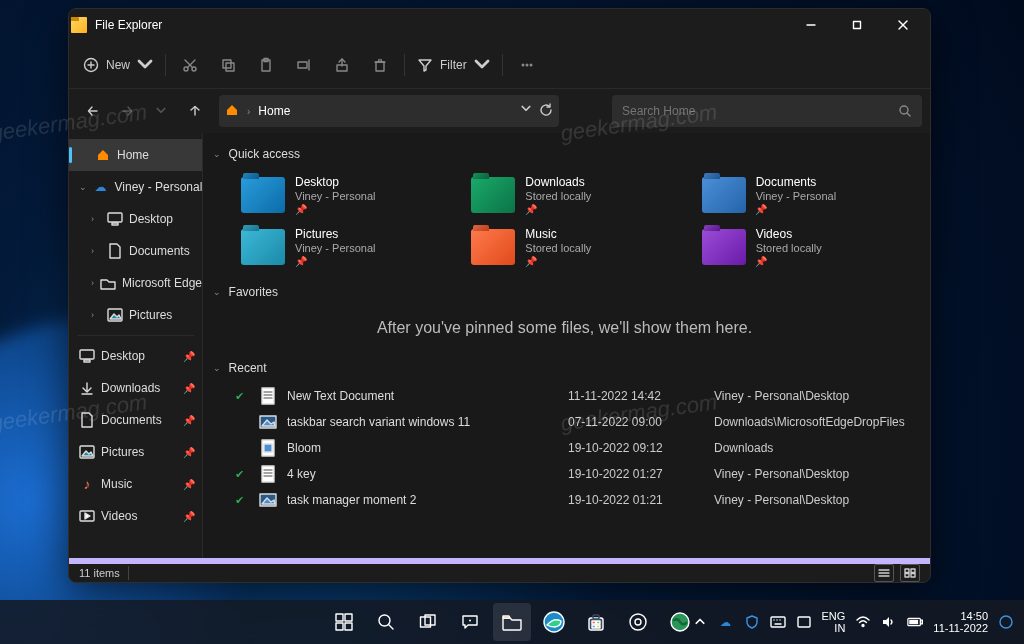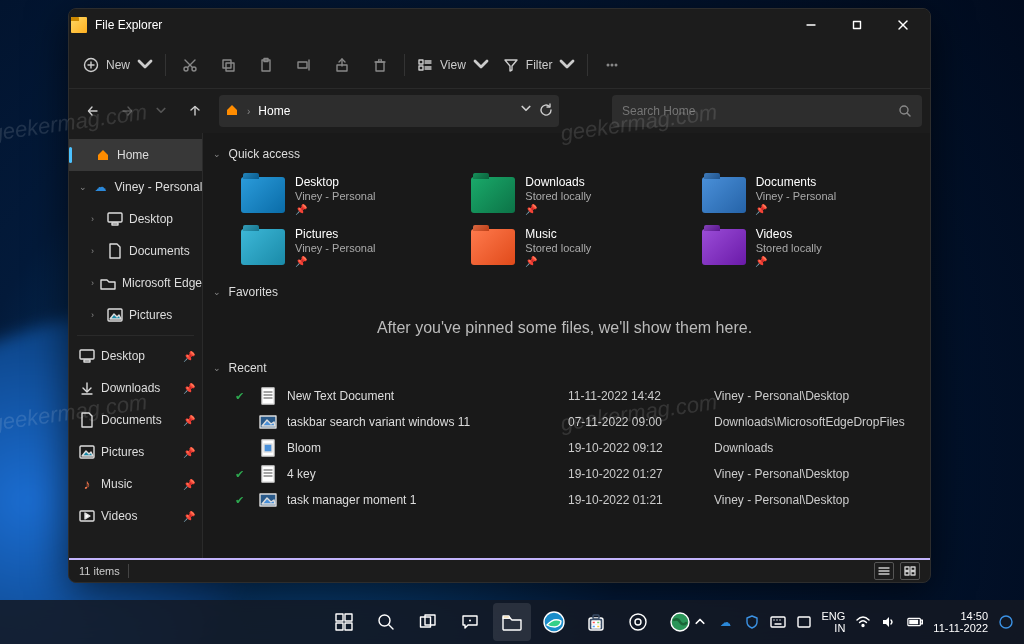--- a/index.html
+++ b/index.html
@@ -71,21 +71,21 @@
 
 .fav-empty { text-align:center; color:#bbb; font-size:16px; padding:14px 0 18px; }
 
 .rlist { padding:2px 0 4px 20px; }
 .ritem { display:grid; grid-template-columns: 18px 22px 1fr 140px 200px; align-items:center; gap:6px; padding:4px 2px; font-size:12px; color:#ddd; }
 .ritem .sync { color:#2da84f; font-size:11px; }
 .ritem .fic { width:18px; height:18px; display:flex; align-items:center; justify-content:center; }
 .ritem .date { color:#ccc; }
 .ritem .path { color:#ccc; white-space:nowrap; overflow:hidden; text-overflow:ellipsis; }
 
-.statusbar { height:24px; border-top:2px solid #c4b5fd; display:flex; align-items:center; padding:0 10px; color:#ccc; font-size:11px; gap:8px; }
+.statusbar { height:24px; border-top:6px solid #c4b5fd; display:flex; align-items:center; padding:0 10px; color:#ccc; font-size:11px; gap:8px; }
 .statusbar .right { margin-left:auto; display:flex; gap:6px; }
 .sbtn { width:20px; height:18px; border:1px solid #555; border-radius:2px; display:flex; align-items:center; justify-content:center; }
 
 .taskbar { position:absolute; left:0; right:0; bottom:0; height:44px; background:rgba(20,25,35,0.85); backdrop-filter:blur(20px); display:flex; align-items:center; z-index:20; }
 .taskbar .center { position:absolute; left:50%; transform:translateX(-50%); display:flex; gap:4px; }
 .tkbtn { width:38px; height:38px; display:flex; align-items:center; justify-content:center; border-radius:4px; color:#fff; }
 .tkbtn.active { background:rgba(255,255,255,0.1); }
 .tkicon { width:24px; height:24px; display:flex; align-items:center; justify-content:center; font-size:18px; }
 .taskbar .tray { margin-left:auto; display:flex; align-items:center; gap:10px; padding-right:10px; color:#fff; font-size:11px; }
 .tray .lang { text-align:right; line-height:1.1; }
@@ -175,34 +175,20 @@
       </div>
     <div class="tbtn">
         <svg viewBox="0 0 16 16">
           <rect x="4" y="5" width="8" height="9"></rect>
           <line x1="3" y1="5" x2="13" y2="5"></line>
           <line x1="6.5" y1="5" x2="7" y2="2.5"></line>
           <line x1="9.5" y1="5" x2="9" y2="2.5"></line>
         </svg>
       </div>
     <div class="tsep"></div>
-    <div class="tbtn wlabel">
-      <svg viewBox="0 0 16 16">
-          <rect x="2" y="3" width="4" height="4"></rect>
-          <rect x="2" y="9" width="4" height="4"></rect>
-          <line x1="8" y1="4" x2="14" y2="4"></line>
-          <line x1="8" y1="6" x2="14" y2="6"></line>
-          <line x1="8" y1="10" x2="14" y2="10"></line>
-          <line x1="8" y1="12" x2="14" y2="12"></line>
-        </svg>
-      <span>View</span>
-      <svg class="chev" viewBox="0 0 8 8">
-          <polyline points="1,2 4,5 7,2"></polyline>
-        </svg>
-    </div>
     <div class="tbtn wlabel">
       <svg viewBox="0 0 16 16">
           <polygon points="2,3 14,3 9,9 9,13 7,14 7,9"></polygon>
         </svg>
       <span>Filter</span>
       <svg class="chev" viewBox="0 0 8 8">
           <polyline points="1,2 4,5 7,2"></polyline>
         </svg>
     </div>
     <div class="tsep"></div>
@@ -516,21 +502,21 @@
             <span class="path">Viney - Personal\Desktop</span>
           </div>
           <div class="ritem">
             <span class="sync">✔</span>
             <span class="fic">
               <svg width="18" height="14" viewBox="0 0 18 14" stroke="none">
                 <rect x="1" y="1" width="16" height="12" fill="#2a5a8a"></rect>
                 <polygon points="3,11 8,5 12,9 15,7 16,11" fill="#4a90d9"></polygon>
               </svg>
             </span>
-            <span>task manager moment 1</span>
+            <span>task manager moment 2</span>
             <span class="date">19-10-2022 01:21</span>
             <span class="path">Viney - Personal\Desktop</span>
           </div>
         </div>
     </div>
   </div>
 
   <div class="statusbar">
     <span>11 items</span>
     <span style="width:1px;height:14px;background:#444"></span>

